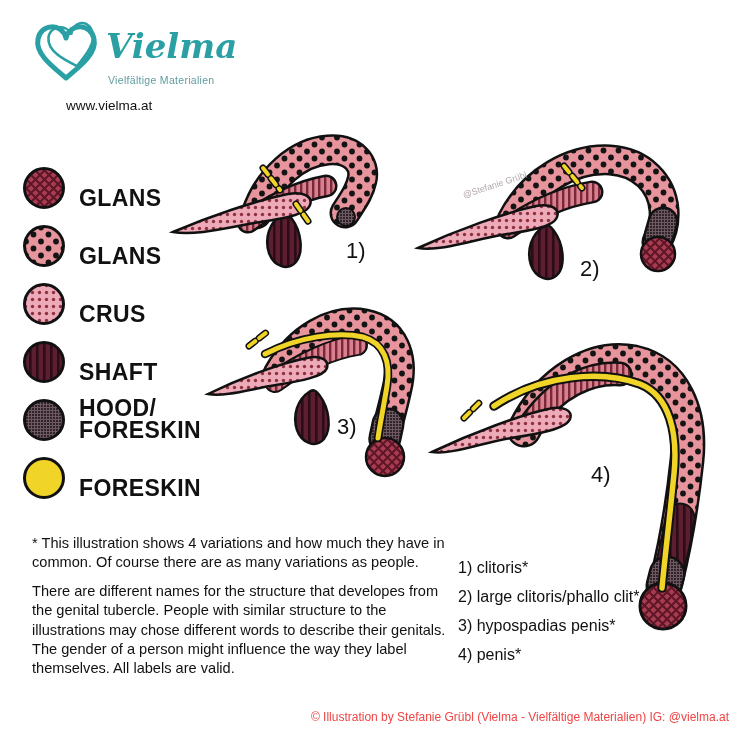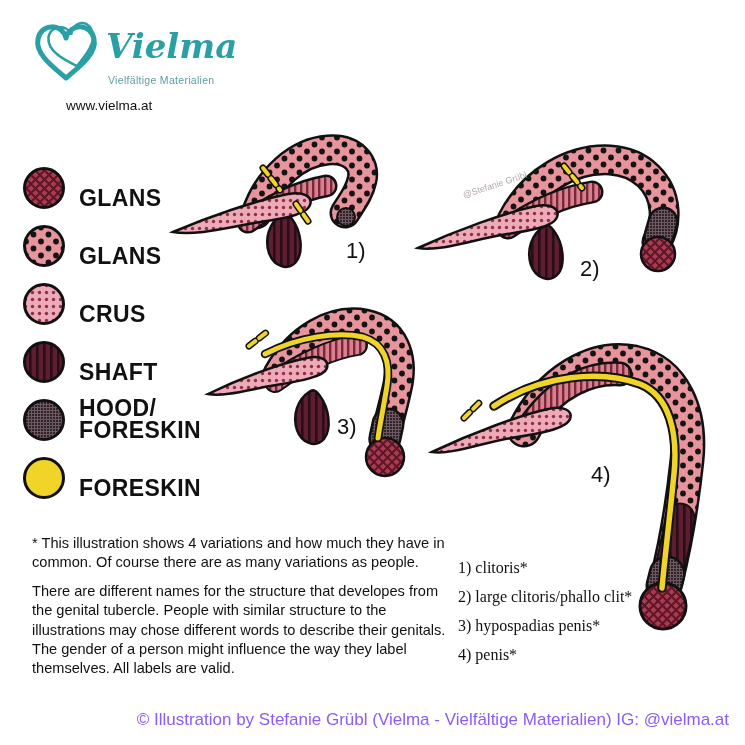--- a/index.html
+++ b/index.html
@@ -27,25 +27,25 @@
   .legend-label { font-size:23px; font-weight:bold; letter-spacing:.4px; white-space:pre-line; line-height:.95; }
 
   .fig { position:absolute; }
   .fignum { position:absolute; font-size:22px; font-weight:400; color:#111; }
 
   
   .notes { position:absolute; left:32px; top:534px; width:428px; font-size:14.6px; font-weight:normal; line-height:1.33; }
   .notes p + p { margin-top:9px; }
 
   
-  .varlist { position:absolute; left:458px; top:560px; font-size:16px; line-height:1.0;font-family:Liberation Serif, serif; }
+  .varlist { position:absolute; left:458px; top:560px; font-size:16px; line-height:1.0; }
   .varlist div { margin-bottom:13px; }
 
   
-  .footer { position:absolute; right:16px; top:710px; font-size:17px; color:#8b5cf6; }
+  .footer { position:absolute; right:16px; top:710px; font-size:12px; color:#ef4444; }
 
   .wm { font-size:9px; fill:#b3a9a9; }
 </style>
 </head>
 <body>
 
 <div class="page">
 
   <svg width="0" height="0" style="position:absolute" aria-hidden="true">
     <defs>

